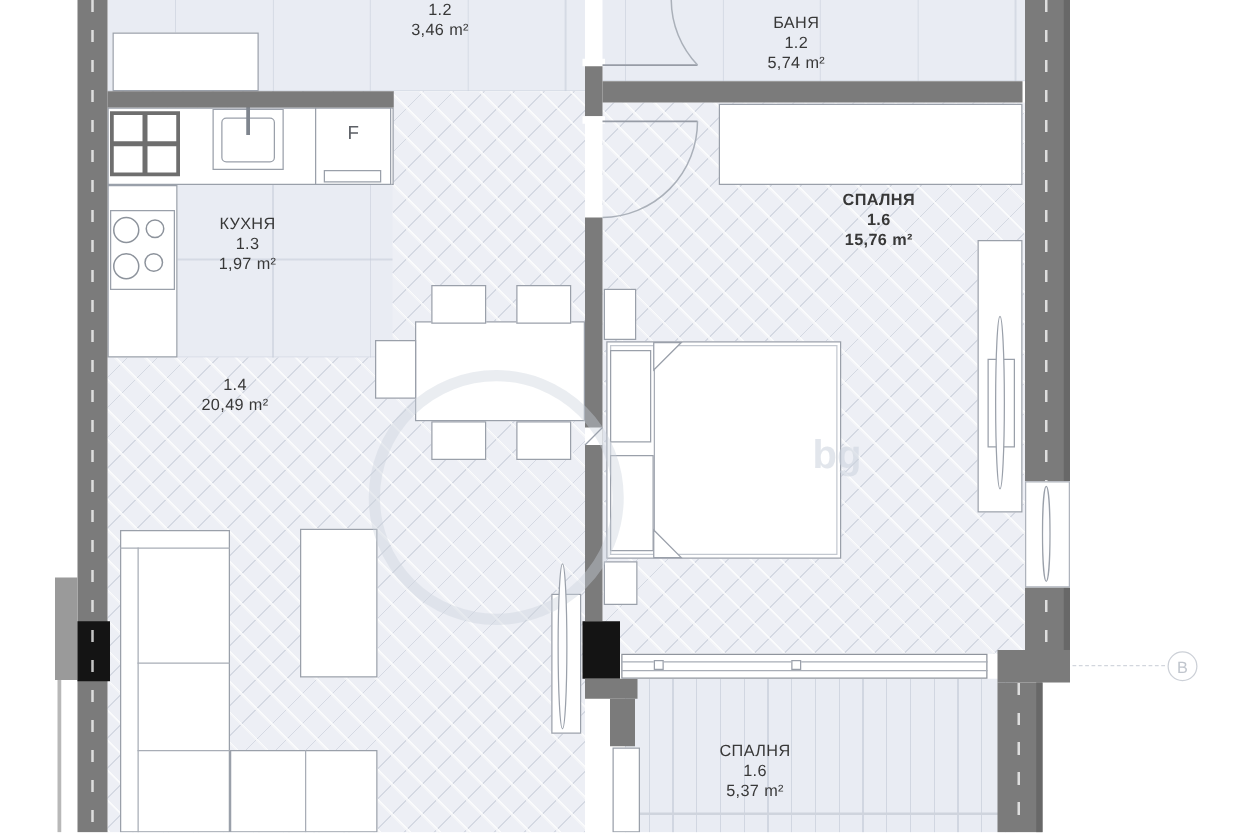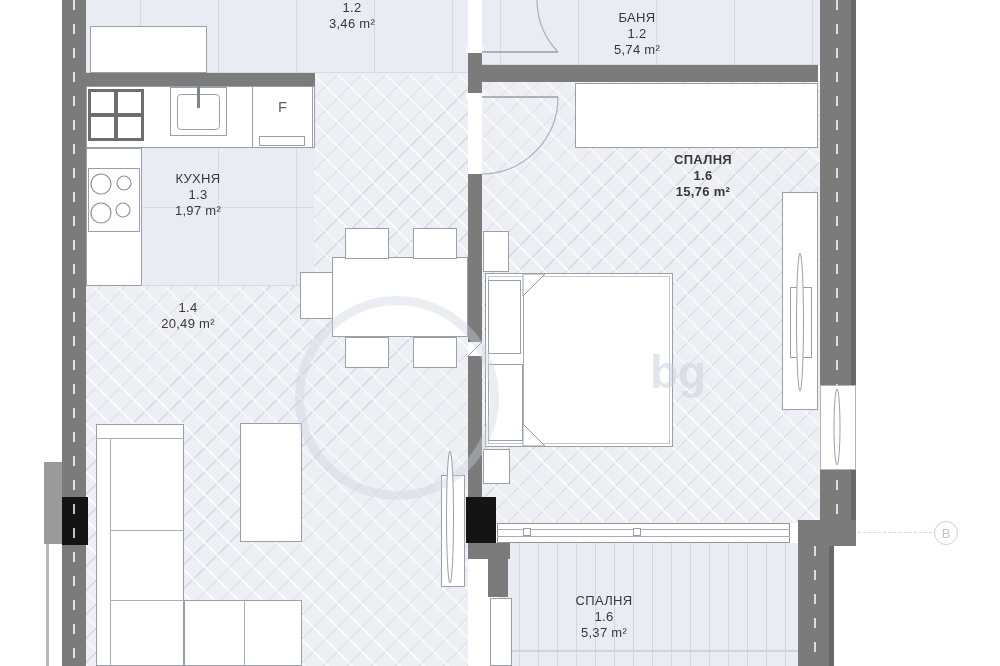--- a/index.html
+++ b/index.html
@@ -127,21 +127,21 @@
 
   <div class="abs wall" style="left:820px;top:0;width:36px;height:520px;border-right:5px solid #686868;box-sizing:border-box;"></div>
   <div class="abs dash" style="left:836px;top:0;height:520px;"></div>
   <div class="abs wall" style="left:798px;top:520px;width:58px;height:26px;"></div>
   <div class="abs wall" style="left:798px;top:546px;width:36px;height:120px;border-right:5px solid #686868;box-sizing:border-box;"></div>
   <div class="abs dash" style="left:814px;top:546px;height:120px;"></div>
 
   <div class="abs furn above" style="left:820px;top:385px;width:36px;height:85px;border-color:#aeb3bc;"></div>
 
   <div class="abs wm" style="left:295px;top:296px;width:186px;height:186px;border:9px solid rgba(203,209,220,.40);border-radius:50%;"></div>
-  <div class="abs wm" style="left:650px;top:345px;font-size:46px;font-weight:bold;color:rgba(203,209,220,.55);">bg</div>
+  <div class="abs wm" style="left:650px;top:345px;font-size:32px;font-weight:bold;color:rgba(203,209,220,.55);">bg</div>
 
   <div class="abs marker-line" style="left:858px;top:532px;width:74px;"></div>
   <div class="abs marker-circle" style="left:934px;top:521px;">B</div>
 
   <svg class="overlay" width="1000" height="666" viewBox="0 0 1000 666">
 
     <path d="M482,52 H558" stroke="#979ca6" stroke-width="1.4" fill="none"></path>
     <path d="M558,52 A76,76 0 0 1 537,0" stroke="#aab0b9" stroke-width="1.2" fill="none"></path>
 
     <path d="M482,97 H558" stroke="#979ca6" stroke-width="1.4" fill="none"></path>

